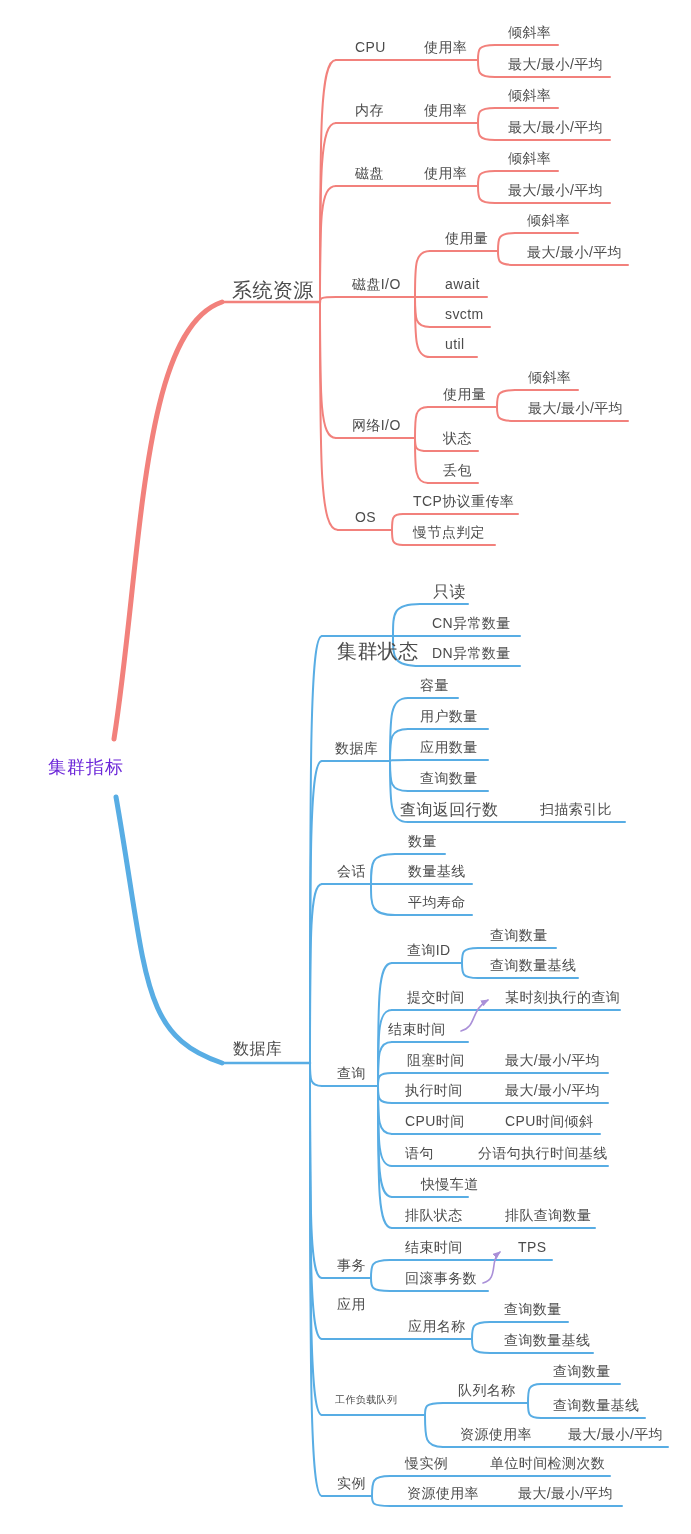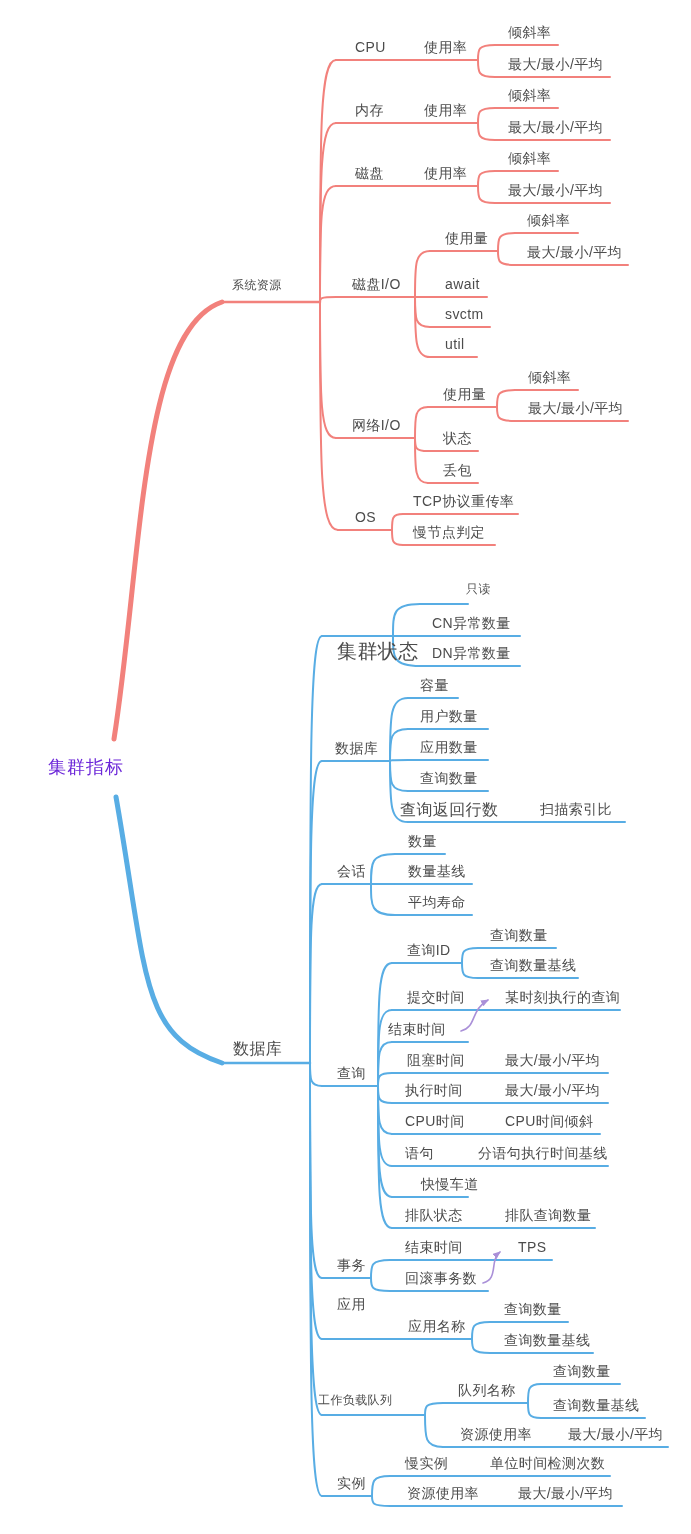--- a/index.html
+++ b/index.html
@@ -190,21 +190,21 @@
         <path d="M 390 1506 L 495 1506" stroke="#58ade4" stroke-width="2" fill="none" stroke-linecap="round"></path>
         <path d="M 495 1506 L 495 1506" stroke="#58ade4" stroke-width="2" fill="none" stroke-linecap="round"></path>
         <path d="M 495 1506 L 622 1506" stroke="#58ade4" stroke-width="2" fill="none" stroke-linecap="round"></path>
         <path d="M 461 1031 C 477 1027 470 1010 488 1000" stroke="#aa90d8" stroke-width="1.6" fill="none" stroke-linecap="round" marker-end="url(#arrowhead)"></path>
         <path d="M 483 1283 C 499 1279 489 1261 500 1252" stroke="#aa90d8" stroke-width="1.6" fill="none" stroke-linecap="round" marker-end="url(#arrowhead)"></path>
       </g>
   </svg>
 
   <div class="labels" id="labels" style="color: rgb(76, 76, 76);">
     <div class="root-label" style="left: 48px; top: 755px; font-size: 18px; color: #6d28d9;">集群指标</div>
-  <div class="label" style="left: 232px; top: 279px; font-size: 12px; text-align: center;">系统资源</div>
+  <div class="label" style="left: 232px; top: 279px; font-size: 20px; text-align: center;">系统资源</div>
       <div class="label" style="left: 355px; top: 39px; font-size: 14px;">CPU</div>
       <div class="label" style="left: 424px; top: 39px; font-size: 14px;">使用率</div>
       <div class="label" style="left: 508px; top: 24px; font-size: 14px;">倾斜率</div>
       <div class="label" style="left: 508px; top: 56px; font-size: 14px;">最大/最小/平均</div>
       <div class="label" style="left: 355px; top: 102px; font-size: 14px;">内存</div>
       <div class="label" style="left: 424px; top: 102px; font-size: 14px;">使用率</div>
       <div class="label" style="left: 508px; top: 87px; font-size: 14px;">倾斜率</div>
       <div class="label" style="left: 508px; top: 119px; font-size: 14px;">最大/最小/平均</div>
       <div class="label" style="left: 355px; top: 165px; font-size: 14px;">磁盘</div>
       <div class="label" style="left: 424px; top: 165px; font-size: 14px;">使用率</div>
@@ -221,21 +221,21 @@
       <div class="label" style="left: 443px; top: 386px; font-size: 14px;">使用量</div>
       <div class="label" style="left: 528px; top: 369px; font-size: 14px;">倾斜率</div>
       <div class="label" style="left: 528px; top: 400px; font-size: 14px;">最大/最小/平均</div>
       <div class="label" style="left: 443px; top: 430px; font-size: 14px;">状态</div>
       <div class="label" style="left: 443px; top: 462px; font-size: 14px;">丢包</div>
       <div class="label" style="left: 355px; top: 509px; font-size: 14px;">OS</div>
       <div class="label" style="left: 413px; top: 493px; font-size: 14px;">TCP协议重传率</div>
       <div class="label" style="left: 413px; top: 524px; font-size: 14px;">慢节点判定</div>
       <div class="label" style="left: 233px; top: 1040px; font-size: 16px;">数据库</div>
       <div class="label" style="left: 337px; top: 640px; font-size: 20px;">集群状态</div>
-      <div class="label" style="left: 433px; top: 583px; font-size: 12px; margin-left: 33px;">只读</div>
+      <div class="label" style="left: 433px; top: 583px; font-size: 16px;">只读</div>
       <div class="label" style="left: 432px; top: 615px; font-size: 14px;">CN异常数量</div>
       <div class="label" style="left: 432px; top: 645px; font-size: 14px;">DN异常数量</div>
       <div class="label" style="left: 335px; top: 740px; font-size: 14px;">数据库</div>
       <div class="label" style="left: 420px; top: 677px; font-size: 14px;">容量</div>
       <div class="label" style="left: 420px; top: 708px; font-size: 14px;">用户数量</div>
       <div class="label" style="left: 420px; top: 739px; font-size: 14px;">应用数量</div>
       <div class="label" style="left: 420px; top: 770px; font-size: 14px;">查询数量</div>
       <div class="label" style="left: 400px; top: 801px; font-size: 16px; text-align: center;">查询返回行数</div>
       <div class="label" style="left: 540px; top: 801px; font-size: 14px;">扫描索引比</div>
       <div class="label" style="left: 337px; top: 863px; font-size: 14px;">会话</div>
@@ -261,21 +261,21 @@
       <div class="label" style="left: 405px; top: 1207px; font-size: 14px;">排队状态</div>
       <div class="label" style="left: 505px; top: 1207px; font-size: 14px;">排队查询数量</div>
       <div class="label" style="left: 337px; top: 1257px; font-size: 14px;">事务</div>
       <div class="label" style="left: 405px; top: 1239px; font-size: 14px;">结束时间</div>
       <div class="label" style="left: 518px; top: 1239px; font-size: 14px;">TPS</div>
       <div class="label" style="left: 405px; top: 1270px; font-size: 14px;">回滚事务数</div>
       <div class="label" style="left: 337px; top: 1296px; font-size: 14px;">应用</div>
       <div class="label" style="left: 408px; top: 1318px; font-size: 14px;">应用名称</div>
       <div class="label" style="left: 504px; top: 1301px; font-size: 14px;">查询数量</div>
       <div class="label" style="left: 504px; top: 1332px; font-size: 14px;">查询数量基线</div>
-      <div class="label" style="left: 318px; top: 1394px; font-size: 12px;">工作负载队列</div>
+      <div class="label" style="left: 335px; top: 1394px; font-size: 10px;">工作负载队列</div>
       <div class="label" style="left: 458px; top: 1382px; font-size: 14px;">队列名称</div>
       <div class="label" style="left: 553px; top: 1363px; font-size: 14px;">查询数量</div>
       <div class="label" style="left: 553px; top: 1397px; font-size: 14px;">查询数量基线</div>
       <div class="label" style="left: 460px; top: 1426px; font-size: 14px;">资源使用率</div>
       <div class="label" style="left: 568px; top: 1426px; font-size: 14px;">最大/最小/平均</div>
       <div class="label" style="left: 337px; top: 1475px; font-size: 14px;">实例</div>
       <div class="label" style="left: 405px; top: 1455px; font-size: 14px;">慢实例</div>
       <div class="label" style="left: 490px; top: 1455px; font-size: 14px;">单位时间检测次数</div>
       <div class="label" style="left: 407px; top: 1485px; font-size: 14px;">资源使用率</div>
       <div class="label" style="left: 518px; top: 1485px; font-size: 14px;">最大/最小/平均</div>

